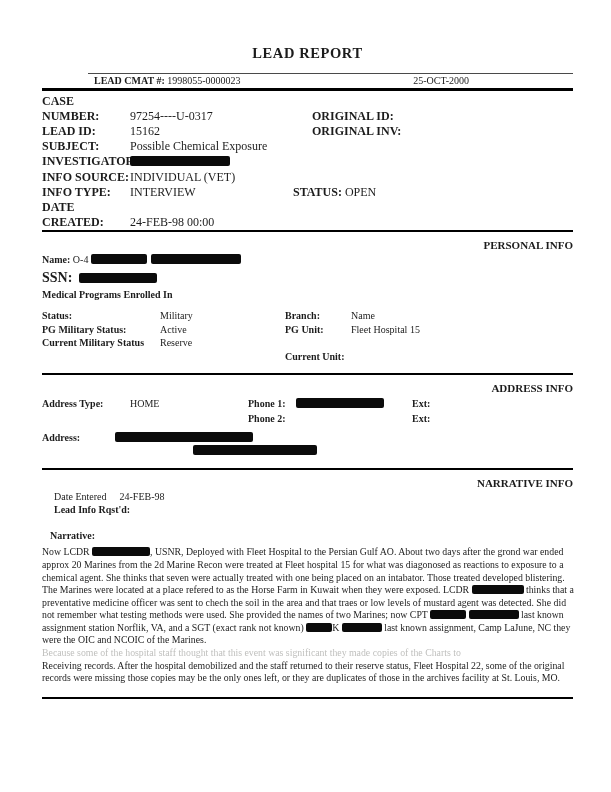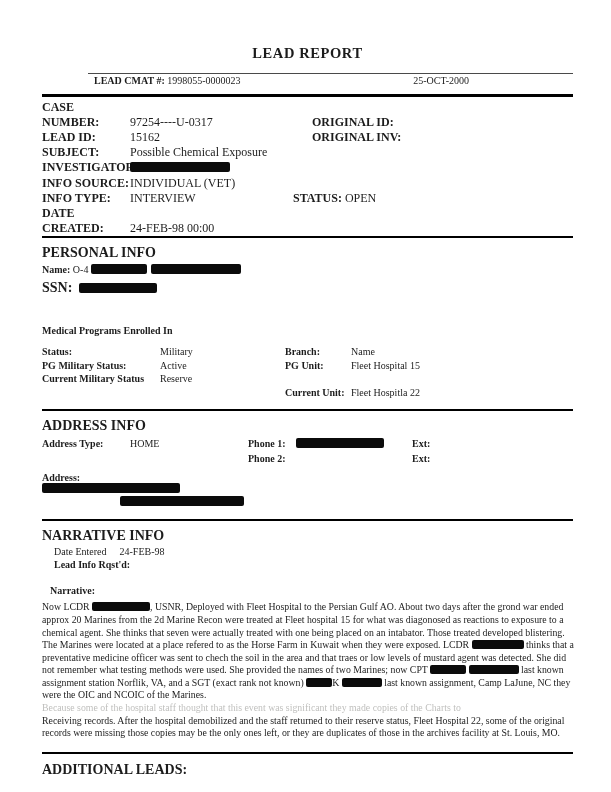--- a/index.html
+++ b/index.html
@@ -7,53 +7,53 @@
   body { background:#ffffff; font-family:"Liberation Serif", serif; color:#1c1c1c; }
   .page { position:relative; width:611px; height:792px; background:#ffffff; overflow:hidden; }
   .content { padding:18px 38px 0 42px; }
 
   .top-row { display:flex; justify-content:space-between; font-size:9.5px; }
   .top-row .pg { white-space:pre; }
 
   .title { text-align:center; font-size:14.5px; font-weight:bold; letter-spacing:.6px; margin-top:27px; }
 
   .cmat-topline { height:1px; background:#4a4a4a; margin-left:46px; margin-top:11px; }
-  .cmat-row { display:flex; padding:1px 0 8px 52px; font-size:10px; align-items:flex-start; }
+  .cmat-row { display:flex; padding:1px 0 2px 52px; font-size:10px; align-items:flex-start; }
   .cmat-row .lbl { font-weight:bold; }
   .cmat-row .date { margin-left:auto; margin-right:104px; }
 
   .rule { height:2px; background:#000; }
   .rule.r1 { height:2.5px; }
 
   .case-block { margin-top:3px; }
   .case-row { display:flex; line-height:15.2px; font-size:12px;align-items:flex-end; }
   .case-row .l1 { width:88px; font-weight:bold; flex:none; }
   .case-row .v1 { width:182px; flex:none;font-family:Liberation Serif, serif; }
   .case-row .v1b { width:163px; flex:none; }
   .case-row .l2 { font-weight:bold; }
   .case-row .lu-group { width:155px; flex:none; }
   b.inlab { font-weight:bold; }
 
-  .sect-head { font-size:14px; font-weight:bold; margin-top:7px; }
+  .sect-head { font-size:11px; font-weight:bold; margin-top:7px;text-align:right; }
 
   .name-row { margin-top:3px; font-size:10px; }
   .ssn-row { margin-top:5px; font-size:14px; }
   .inline-lbl { font-weight:bold; }
 
   .redact { display:inline-block; height:10px; background:#0b0b0b; border-radius:2px; vertical-align:-1px; }
 
-  .med-head { font-size:10px; font-weight:bold; margin-top:29px; }
+  .med-head { font-size:10px; font-weight:bold; margin-top:3px; }
 
   .pgrid { display:grid; grid-template-columns:118px 125px 66px auto; margin-top:9px; font-size:10px; line-height:13.5px; }
   .pgrid .lab { font-weight:bold; }
 
   .agrid { display:grid; grid-template-columns:88px 118px 48px 116px auto; font-size:10px; line-height:15px; margin-top:2px; }
   .agrid .lab { font-weight:bold; }
 
-  .addr-row { display:flex; margin-top:6px; font-size:10px;flex-direction:column; }
+  .addr-row { display:flex; margin-top:6px; font-size:10px; }
   .addr-row .lab { font-weight:bold; width:73px; flex:none; }
   .addr-bars .bar2 { margin-left:78px; margin-top:2px; }
 
   .nar-meta { font-size:10px; padding-left:12px; line-height:12.5px; margin-top:2px; }
   .nar-meta .lab { font-weight:normal; display:inline-block; width:63px; }
   .nar-meta2 { font-size:10px; padding-left:12px; line-height:12.5px; font-weight:bold; }
   .nar-label { font-size:10px; font-weight:bold; padding-left:8px; margin-top:14px; }
 
   .narrative { font-size:9.8px; line-height:12.6px; margin-top:5px; width:533px; }
   .narrative .redact { height:9px; vertical-align:-1px; }
@@ -140,21 +140,20 @@
       <span>Fleet Hospital 15</span>
 
       <span class="lab">Current Military Status</span>
       <span>Reserve</span>
       <span></span>
         <span></span>
 
       <span></span>
         <span></span>
       <span class="lab">Current Unit:</span>
-      <span>Fleet Hospitla 22</span>
     </div>
     <div class="rule mt10"></div>
 
     <div class="sect-head">ADDRESS INFO</div>
     <div class="agrid">
       <span class="lab">Address Type:</span>
       <span>HOME</span>
       <span class="lab">Phone 1:</span>
       <span><span class="redact" style="width:88px"></span></span>
       <span class="lab">Ext:</span>
@@ -178,16 +177,15 @@
     <div class="nar-meta">
       <span class="lab">Date Entered</span>
       <span>24-FEB-98</span>
     </div>
     <div class="nar-meta2">Lead Info Rqst'd:</div>
 
     <div class="nar-label">Narrative:</div>
     <div class="narrative"><span>Now LCDR </span><span class="redact" style="width: 58px;"></span><span>, USNR, Deployed with Fleet Hospital to the Persian Gulf AO.  About two days after the grond war ended approx 20 Marines from the 2d Marine Recon were treated at Fleet hospital 15 for what was diagonosed as reactions to exposure to a chemical agent.  She thinks that seven were actually treated with one being placed on an intabator.  Those treated developed blistering.  The Marines were located at a place refered to as the Horse Farm in Kuwait when they were exposed.  LCDR </span><span class="redact" style="width: 52px;"></span><span> thinks that a preventative medicine officer was sent to chech the soil in the area and that traes or low levels of mustard agent was detected.  She did not remember what testing methods were used.  She provided the names of two Marines; now CPT </span><span class="redact" style="width: 36px;"></span><span> </span><span class="redact" style="width: 50px;"></span><span> last known assignment station Norflik, VA, and a SGT (exact rank not known) </span><span class="redact" style="width: 26px;"></span><span>K </span><span class="redact" style="width: 40px;"></span><span> last known assignment, Camp LaJune, NC they were the OIC and NCOIC of the Marines.</span><br><span class="faded">Because some of the hospital staff thought that this event was significant they made copies of the Charts to</span><br><span>Receiving records.  After the hospital demobilized and the staff returned to their reserve status, Fleet Hospital 22, some of the original records were missing those copies may be the only ones left, or they are duplicates of those in the archives facility at St. Louis, MO.</span></div>
 
     <div class="rule mt12"></div>
-    <div class="sect-head" style="margin-top:8px">ADDITIONAL LEADS:</div>
 
   </div>
 </div>
 
 </body></html>

